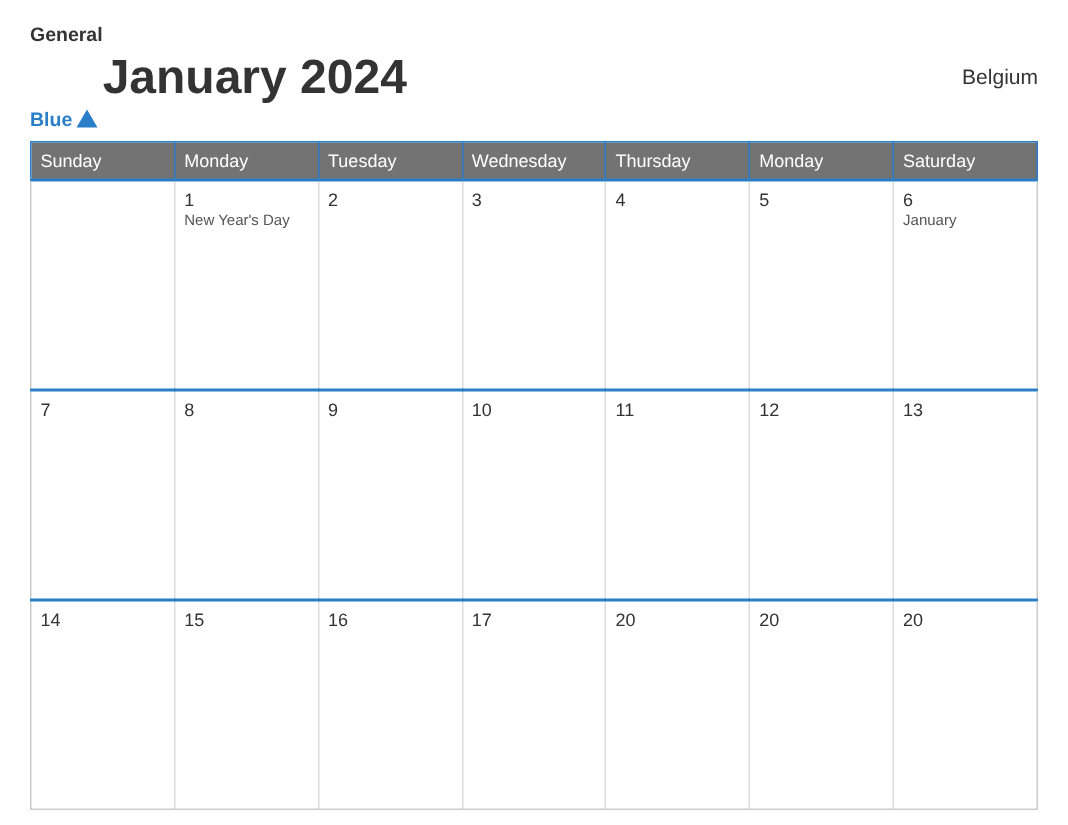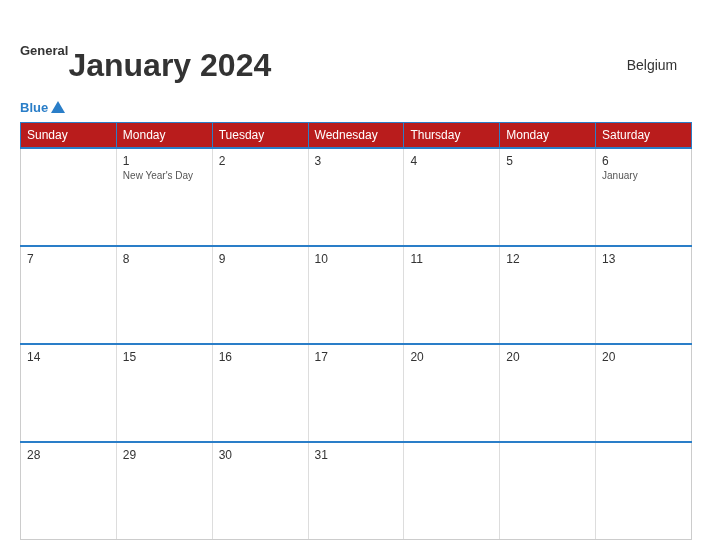--- a/index.html
+++ b/index.html
@@ -25,21 +25,20 @@
     }
     .logo {
       display: flex;
       flex-direction: column;
       line-height: 1;
     }
     .logo-general {
       font-size: 13px;
       font-weight: bold;
       color: #333;
-      margin-top: 28px;
     }
     .logo-blue {
       font-size: 13px;
       font-weight: bold;
       color: #2a7ec8;
       display: flex;
       align-items: center;
       margin-top: 44px;
     }
     .logo-triangle {
@@ -54,31 +53,31 @@
     .title {
       font-size: 32px;
       font-weight: bold;
       color: #333;
       flex: 1;
     }
     .country {
       font-size: 14px;
       color: #333;
       font-weight: normal;
-      text-align: center;
+      text-align: right;
       min-width: 80px;
     }
     .calendar {
       flex: 1;
       border-collapse: collapse;
       width: 100%;
       table-layout: fixed;
     }
     .calendar thead tr {
-      background-color: #b91c1c;
+      background-color: #737373;
     }
     .calendar thead th {
       color: #fff;
       font-size: 12px;
       font-weight: normal;
       padding: 5px 6px;
       text-align: left;
       border: 1px solid #2a7ec8;
     }
     .calendar tbody tr {
@@ -210,32 +209,15 @@
           <td>
             <span class="day-number">20</span>
           </td>
           <td>
             <span class="day-number">20</span>
           </td>
           <td>
             <span class="day-number">20</span>
           </td>
         </tr>
-        <tr>
-          <td>
-            <span class="day-number">28</span>
-          </td>
-          <td>
-            <span class="day-number">29</span>
-          </td>
-          <td>
-            <span class="day-number">30</span>
-          </td>
-          <td>
-            <span class="day-number">31</span>
-          </td>
-          <td class="empty-cell"></td>
-          <td class="empty-cell"></td>
-          <td class="empty-cell"></td>
-        </tr>
       </tbody>
   </table>
 </div>
 
 </body></html>

